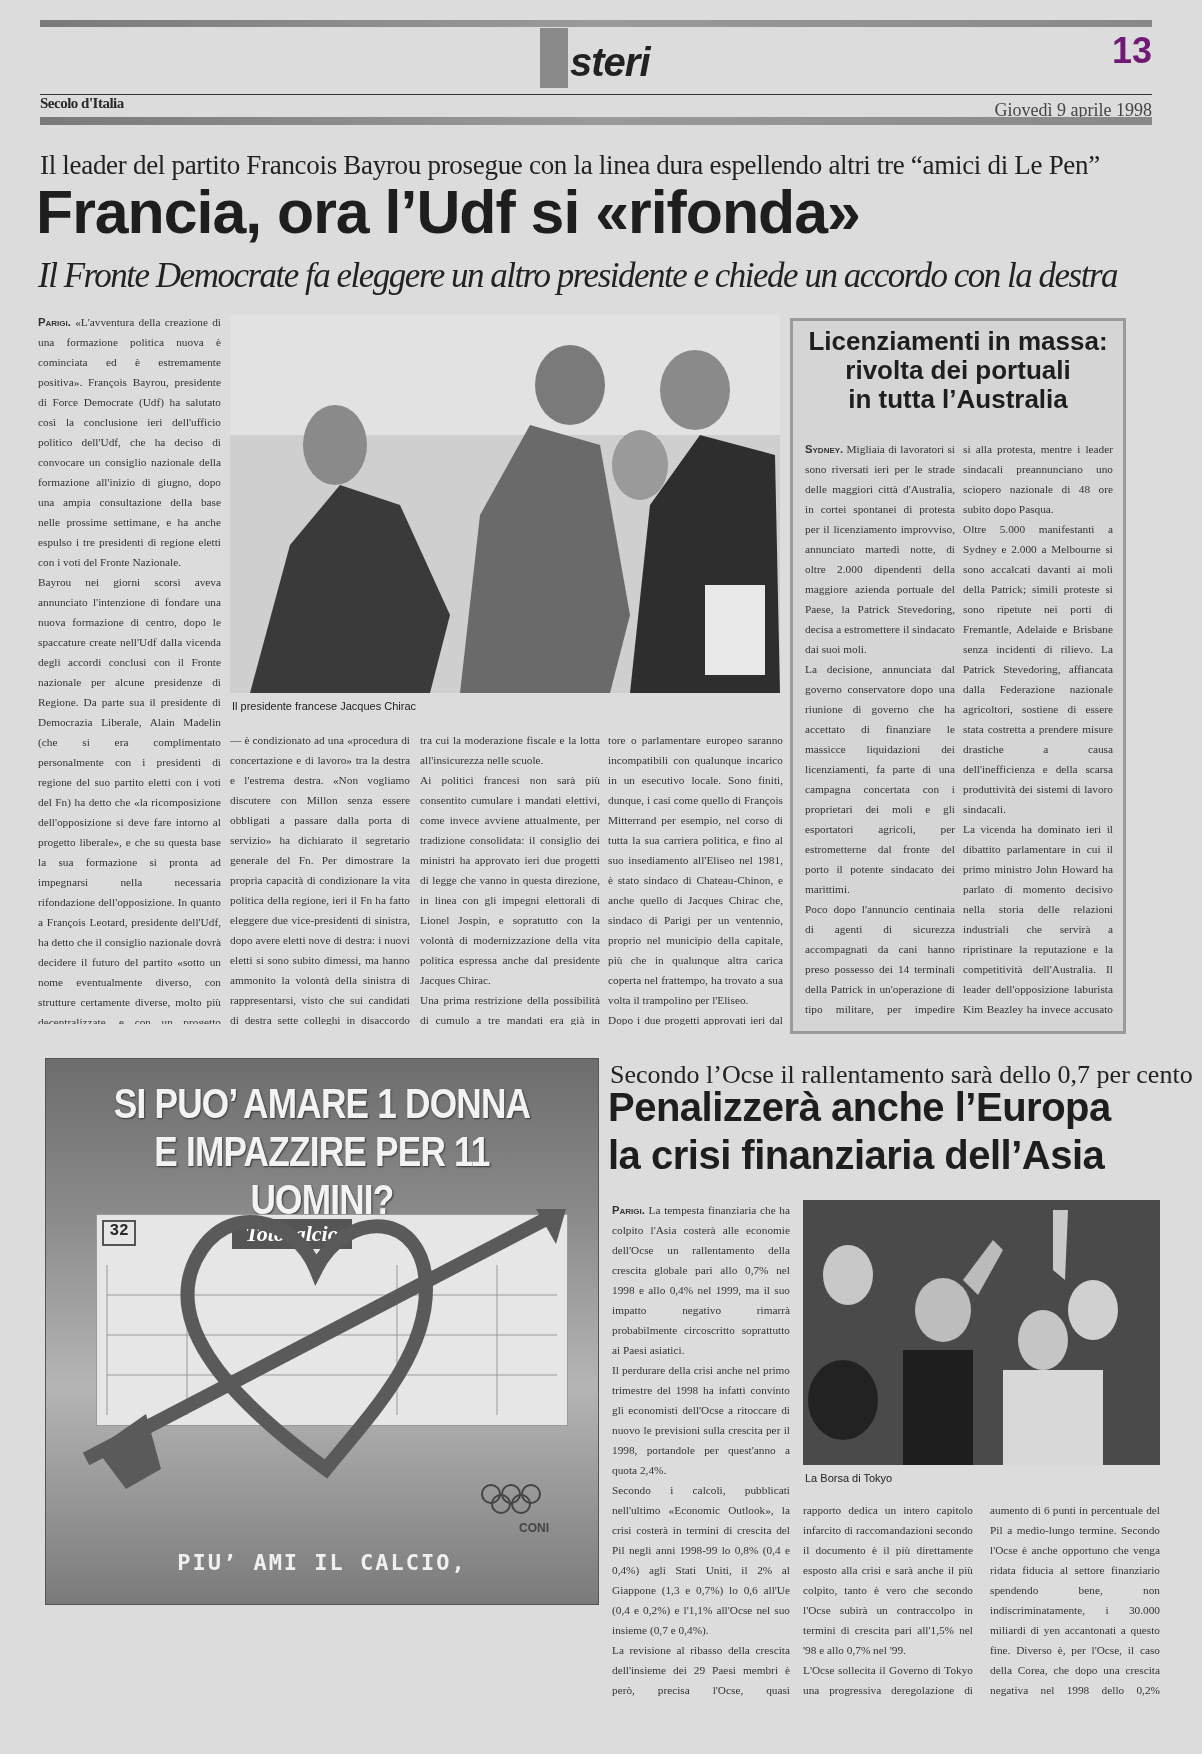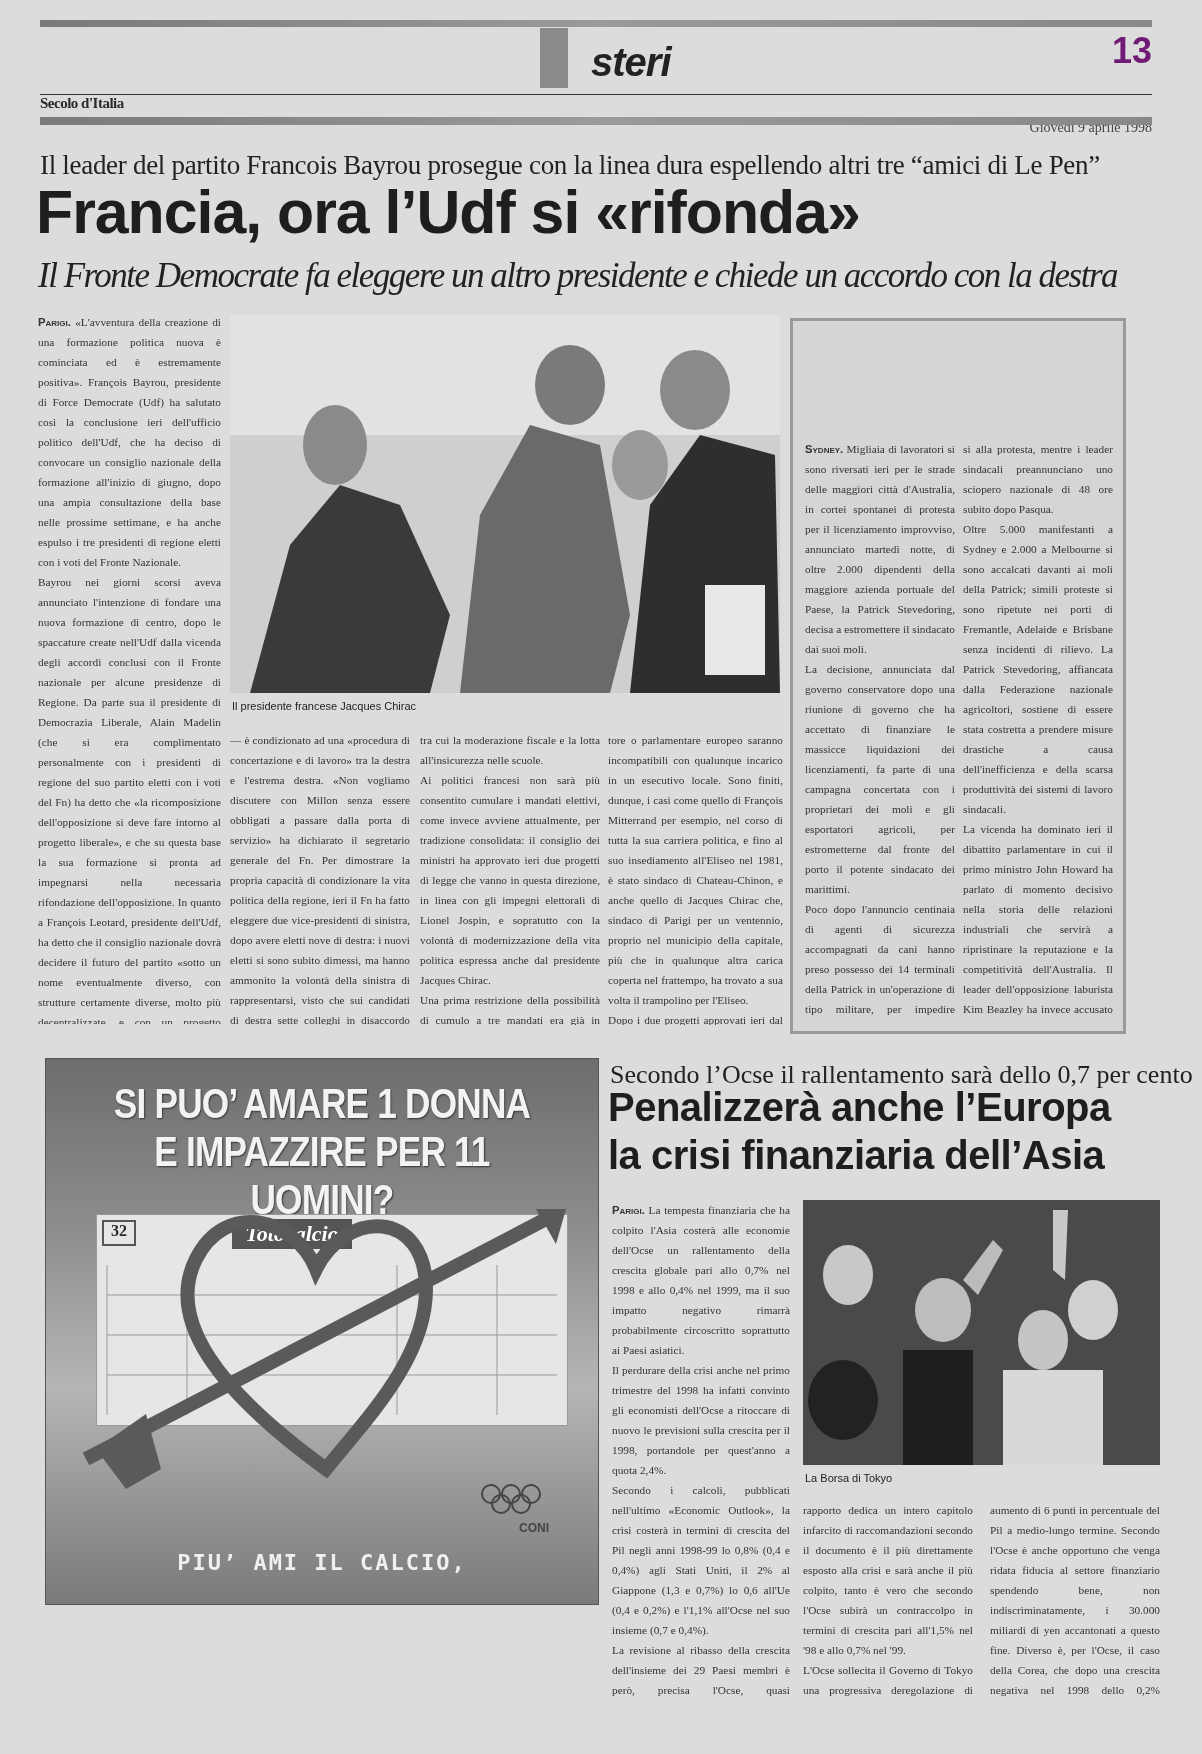--- a/index.html
+++ b/index.html
@@ -1,23 +1,23 @@
 <!DOCTYPE html>
 <html><head>
 <meta charset="utf-8">
 <style>
   html,body{margin:0;padding:0;}
   body{width:1202px;height:1754px;background:#dcdcdc;position:relative;overflow:hidden;font-family:"Liberation Serif",serif;color:#2a2a2a;}
   .abs{position:absolute;}
   .rule{position:absolute;left:40px;right:50px;background:linear-gradient(90deg,#7a7a7a,#9a9a9a 50%,#888);}
   .section-mark{position:absolute;left:540px;top:28px;width:28px;height:60px;background:#8a8a8a;}
-  .section-title{position:absolute;left:570px;top:40px;font-family:"Liberation Sans",sans-serif;font-style:italic;font-weight:bold;font-size:40px;color:#222;letter-spacing:-1px;margin-left:21px;}
+  .section-title{position:absolute;left:570px;top:40px;font-family:"Liberation Sans",sans-serif;font-style:italic;font-weight:bold;font-size:40px;color:#222;letter-spacing:-1px;}
   .page-num{position:absolute;right:50px;top:30px;font-family:"Liberation Sans",sans-serif;font-weight:bold;font-size:36px;color:#701a75;}
   .masthead{position:absolute;left:40px;top:95px;font-family:"Liberation Serif",serif;font-weight:bold;font-size:15px;letter-spacing:-0.5px;}
-  .dateline{position:absolute;right:50px;top:100px;font-size:14px;color:#444;margin-top:20px;}
+  .dateline{position:absolute;right:50px;top:100px;font-size:18px;color:#444;}
   .kicker{position:absolute;left:40px;top:150px;font-size:27px;color:#222;letter-spacing:-0.3px;}
   .headline{position:absolute;left:36px;top:176px;font-family:"Liberation Sans",sans-serif;font-weight:900;font-size:62px;letter-spacing:-1px;color:#1e1e1e;transform:scaleX(0.98);transform-origin:left;}
   .subhead{position:absolute;left:38px;top:256px;font-style:italic;font-size:35px;color:#222;letter-spacing:-1.5px;}
   .col{position:absolute;font-size:11.3px;line-height:20px;text-align:justify;color:#333;}
   .dl{font-variant:small-caps;font-weight:bold;font-family:"Liberation Sans",sans-serif;}
   .photo{position:absolute;background:#6b6b6b;overflow:hidden;}
   .caption{position:absolute;font-family:"Liberation Sans",sans-serif;font-size:11px;color:#222;}
   .box{position:absolute;left:790px;top:318px;width:330px;height:710px;border:3px solid #9a9a9a;background:#d5d5d5;}
   .box-title{position:absolute;left:0;right:0;top:6px;text-align:center;font-family:"Liberation Sans",sans-serif;font-weight:bold;font-size:26px;line-height:29px;color:#1e1e1e;}
   .ad{position:absolute;left:45px;top:1058px;width:552px;height:545px;background:linear-gradient(#6d6d6d,#8c8c8c 30%,#b5b5b5 60%,#7a7a7a);border:1px solid #555;overflow:hidden;}
@@ -66,37 +66,42 @@
 <div class="caption" style="left:232px;top:700px;">Il presidente francese Jacques Chirac</div>
 
 <div class="col" style="left:230px;top:730px;width:180px;height:295px;overflow:hidden;">— è condizionato ad una «procedura di concertazione e di lavoro» tra la destra e l'estrema destra. «Non vogliamo discutere con Millon senza essere obbligati a passare dalla porta di servizio» ha dichiarato il segretario generale del Fn. Per dimostrare la propria capacità di condizionare la vita politica della regione, ieri il Fn ha fatto eleggere due vice-presidenti di sinistra, dopo avere eletti nove di destra: i nuovi eletti si sono subito dimessi, ma hanno ammonito la volontà della sinistra di rappresentarsi, visto che sui candidati di destra sette colleghi in disaccordo con la linea di Millon hanno fatto mancare il proprio voto. Da parte sua Gollnisch ha ribadito a Millon la richiesta di garanzie sui sei «punti» imposti dal Fn in cambio del proprio sostegno,</div>
 <div class="col" style="left:420px;top:730px;width:180px;height:295px;overflow:hidden;white-space:pre-line;">tra cui la moderazione fiscale e la lotta all'insicurezza nelle scuole.
 Ai politici francesi non sarà più consentito cumulare i mandati elettivi, come invece avviene attualmente, per tradizione consolidata: il consiglio dei ministri ha approvato ieri due progetti di legge che vanno in questa direzione, in linea con gli impegni elettorali di Lionel Jospin, e sopratutto con la volontà di modernizzazione della vita politica espressa anche dal presidente Jacques Chirac.
 Una prima restrizione della possibilità di cumulo a tre mandati era già in vigore dal 1985. Ora i due progetti del governo prevedono un'ulteriore limitazione: uno stesso rappresentante eletto non potrà esercitare più di due mandati, e in più le funzione di deputato, sena-</div>
 <div class="col" style="left:608px;top:730px;width:175px;height:295px;overflow:hidden;white-space:pre-line;">tore o parlamentare europeo saranno incompatibili con qualunque incarico in un esecutivo locale. Sono finiti, dunque, i casi come quello di François Mitterrand per esempio, nel corso di tutta la sua carriera politica, e fino al suo insediamento all'Eliseo nel 1981, è stato sindaco di Chateau-Chinon, e anche quello di Jacques Chirac che, sindaco di Parigi per un ventennio, proprio nel municipio della capitale, più che in qualunque altra carica coperta nel frattempo, ha trovato a sua volta il trampolino per l'Eliseo.
 Dopo i due progetti approvati ieri dal consiglio dei ministri, una legge organica e una ordinaria, il governo sta già pensando a un progetto di legge costituzionale che proibisca l'esercizio di funzioni esecutive locali ai ministri.</div>
 
 <div class="box">
+  <div class="box-title">
+    <div>Licenziamenti in massa:</div>
+    <div>rivolta dei portuali</div>
+    <div>in tutta l’Australia</div>
+  </div>
   <div class="col" style="left:12px;top:118px;width:150px;height:585px;overflow:hidden;white-space:pre-line;"><span class="dl">Sydney.</span> <span>Migliaia di lavoratori si sono riversati ieri per le strade delle maggiori città d'Australia, in cortei spontanei di protesta per il licenziamento improvviso, annunciato martedì notte, di oltre 2.000 dipendenti della maggiore azienda portuale del Paese, la Patrick Stevedoring, decisa a estromettere il sindacato dai suoi moli.
 La decisione, annunciata dal governo conservatore dopo una riunione di governo che ha accettato di finanziare le massicce liquidazioni dei licenziamenti, fa parte di una campagna concertata con i proprietari dei moli e gli esportatori agricoli, per estrometterne dal fronte del porto il potente sindacato dei marittimi.
 Poco dopo l'annuncio centinaia di agenti di sicurezza accompagnati da cani hanno preso possesso dei 14 terminali della Patrick in un'operazione di tipo militare, per impedire l'ingresso ai sindacalisti. Il sindacato dei marittimi, che ha istituito picchetti presso tutti i terminali della Patrick e intende mantenerli a oltranza, ha ottenuto un'ingiunzione della Corte federale che vieta alla azienda portuale di procedere con i licenziamenti, in attesa di una speciale udienza prevista per mercoledì.
 A Melbourne e a Sydney ieri mattina i lavoratori edili hanno lasciato i cantieri per unir-</span></div>
   <div class="col" style="left:170px;top:118px;width:150px;height:585px;overflow:hidden;white-space:pre-line;">si alla protesta, mentre i leader sindacali preannunciano uno sciopero nazionale di 48 ore subito dopo Pasqua.
 Oltre 5.000 manifestanti a Sydney e 2.000 a Melbourne si sono accalcati davanti ai moli della Patrick; simili proteste si sono ripetute nei porti di Fremantle, Adelaide e Brisbane senza incidenti di rilievo. La Patrick Stevedoring, affiancata dalla Federazione nazionale agricoltori, sostiene di essere stata costretta a prendere misure drastiche a causa dell'inefficienza e della scarsa produttività dei sistemi di lavoro sindacali.
 La vicenda ha dominato ieri il dibattito parlamentare in cui il primo ministro John Howard ha parlato di momento decisivo nella storia delle relazioni industriali che servirà a ripristinare la reputazione e la competitività dell'Australia. Il leader dell'opposizione laburista Kim Beazley ha invece accusato il governo di volere distruggere il sindacato. Ha aggiunto che i provvedimenti violano la legge sulle relazioni industriali introdotta dal governo stesso, che proibisce il licenziamento motivato dall'appartenenza al sindacato.
 Intanto a Londra la Federazione internazionale lavoratori dei trasporti (Itf) ha preannunciato il boicottaggio della Patrick da parte dei sindacati affiliati nel mondo.</div>
 </div>
 
 <div class="ad">
   <div class="ad-head">
     <div>SI PUO’ AMARE 1 DONNA</div>
     <div>E IMPAZZIRE PER 11 UOMINI?</div>
   </div>
   <div class="abs" style="left:50px;top:155px;width:470px;height:210px;background:#e6e6e6;border:1px solid #999;">
-    <div class="abs" style="left:5px;top:5px;width:30px;height:22px;border:2px solid #555;font-family:Liberation Serif, serif;font-weight:bold;font-size:16px;text-align:center;">32</div>
+    <div class="abs" style="left:5px;top:5px;width:30px;height:22px;border:2px solid #555;font-family:Liberation Mono, monospace;font-weight:bold;font-size:16px;text-align:center;">32</div>
     <div class="abs" style="left:135px;top:4px;width:120px;height:30px;background:#555;color:#fff;font-style:italic;font-weight:bold;font-size:22px;text-align:center;line-height:30px;">Totocalcio</div>
     <svg class="abs" style="left:0;top:40px;" width="470" height="170">
       <g stroke="#999" stroke-width="1">
         <line x1="10" y1="10" x2="10" y2="160"></line>
           <line x1="90" y1="10" x2="90" y2="160"></line>
         <line x1="300" y1="10" x2="300" y2="160"></line>
           <line x1="400" y1="10" x2="400" y2="160"></line>
         <line x1="10" y1="40" x2="460" y2="40"></line>
           <line x1="10" y1="80" x2="460" y2="80"></line>
           <line x1="10" y1="120" x2="460" y2="120"></line>

